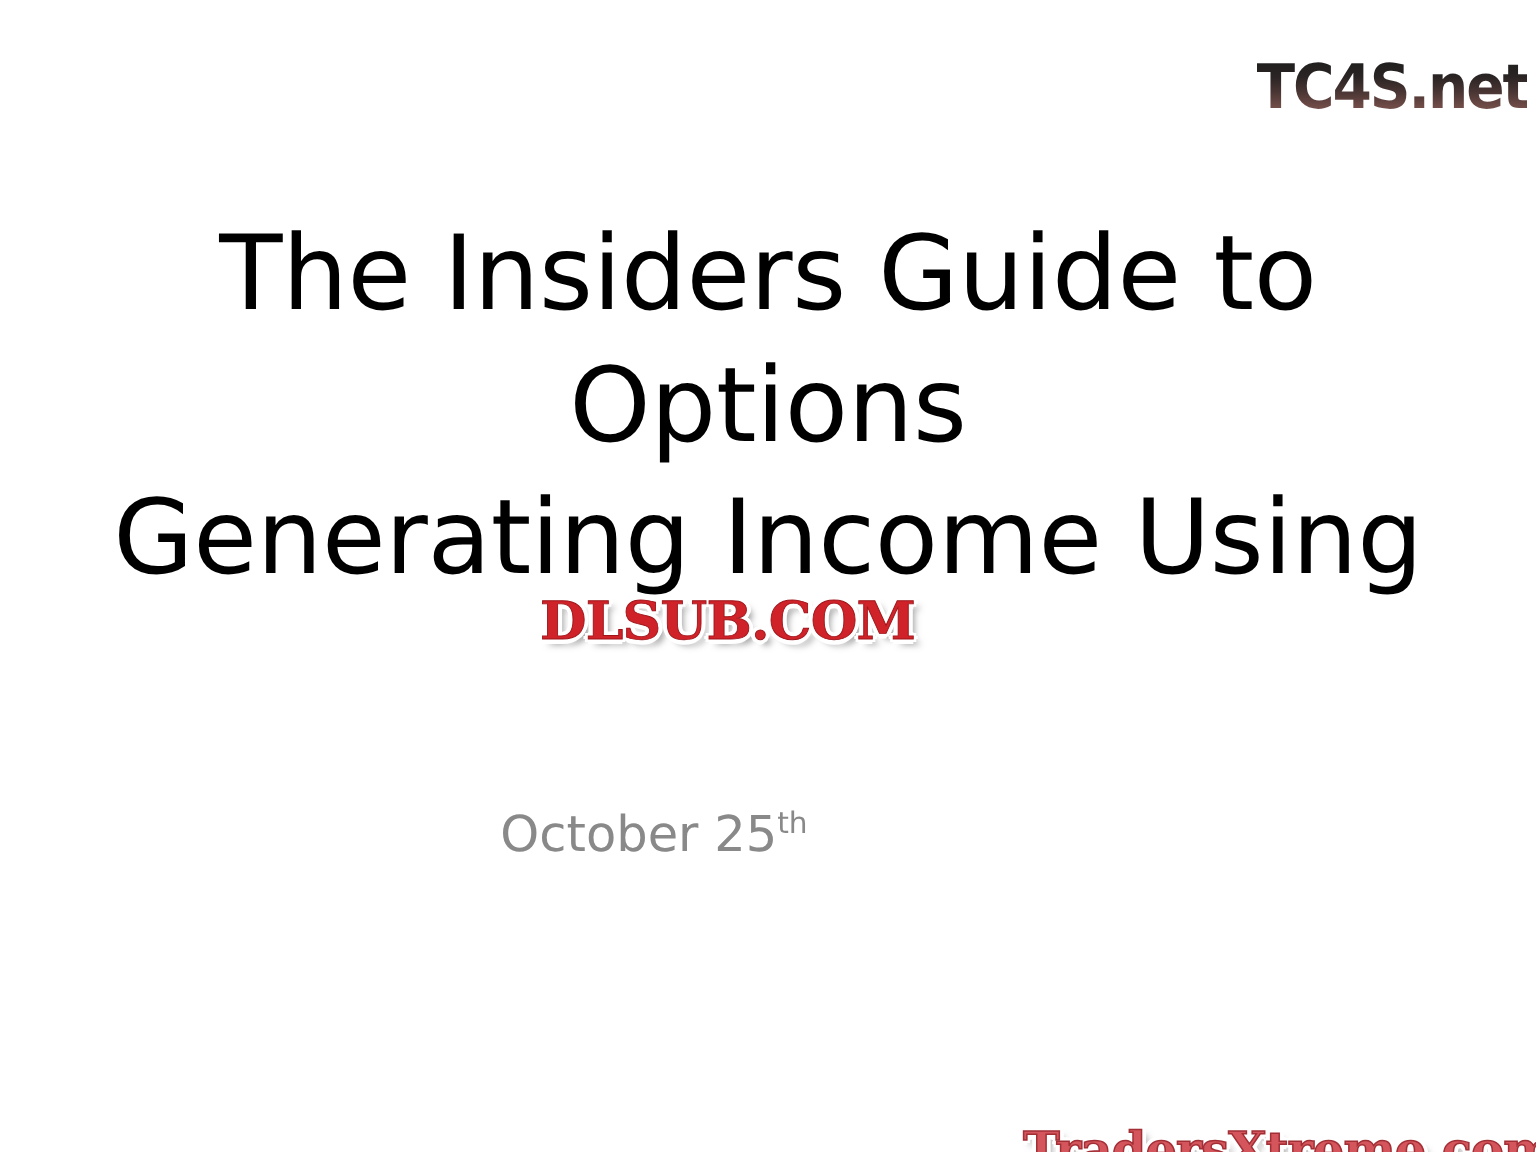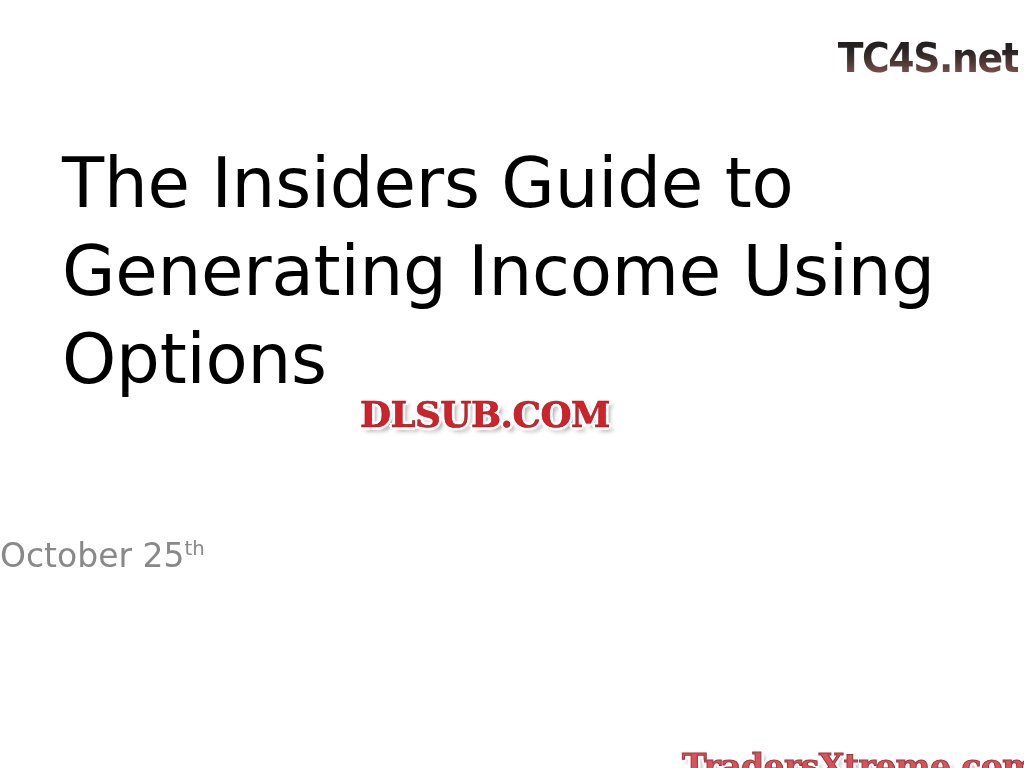--- a/index.html
+++ b/index.html
@@ -47,20 +47,21 @@
     white-space: nowrap;
     user-select: none;
   }
 
   
   .title-block {
     position: absolute;
     left: 62px;
     top: 105px;
     width: 900px;
+    text-align: center;
   }
   .title-line {
     font-family: "DejaVu Sans", sans-serif;
     font-weight: 400;
     font-size: 69px;
     line-height: 88px;
     color: #000000;
     letter-spacing: -0.2px;
     white-space: nowrap;
   }
@@ -92,21 +93,21 @@
        4px 4px 4px rgba(90,90,90,0.55);
     user-select: none;
   }
 
   
   .subtitle {
     position: absolute;
     left: 0;
     top: 500px;
     width: 872px;
-    text-align: left;
+    text-align: center;
   }
   .subtitle-text {
     font-family: "DejaVu Sans", sans-serif;
     font-weight: 400;
     font-size: 33px;
     line-height: 44px;
     color: #898989;
     white-space: nowrap;
   }
   .subtitle-text sup {
@@ -145,22 +146,22 @@
 </style>
 </head>
 <body>
 
 <div class="slide">
 
   <div class="tc4s-logo">TC4S.net</div>
 
   <div class="title-block">
     <div class="title-line">The Insiders Guide to</div>
+    <div class="title-line">Options</div>
     <div class="title-line">Generating Income Using</div>
-    <div class="title-line">Options</div>
   </div>
 
   <div class="dlsub-watermark">DLSUB.COM</div>
 
   <div class="subtitle">
     <span class="subtitle-text"><span>October 25</span><sup>th</sup></span>
   </div>
 
   <div class="tx-logo">TradersXtreme.com</div>
 

